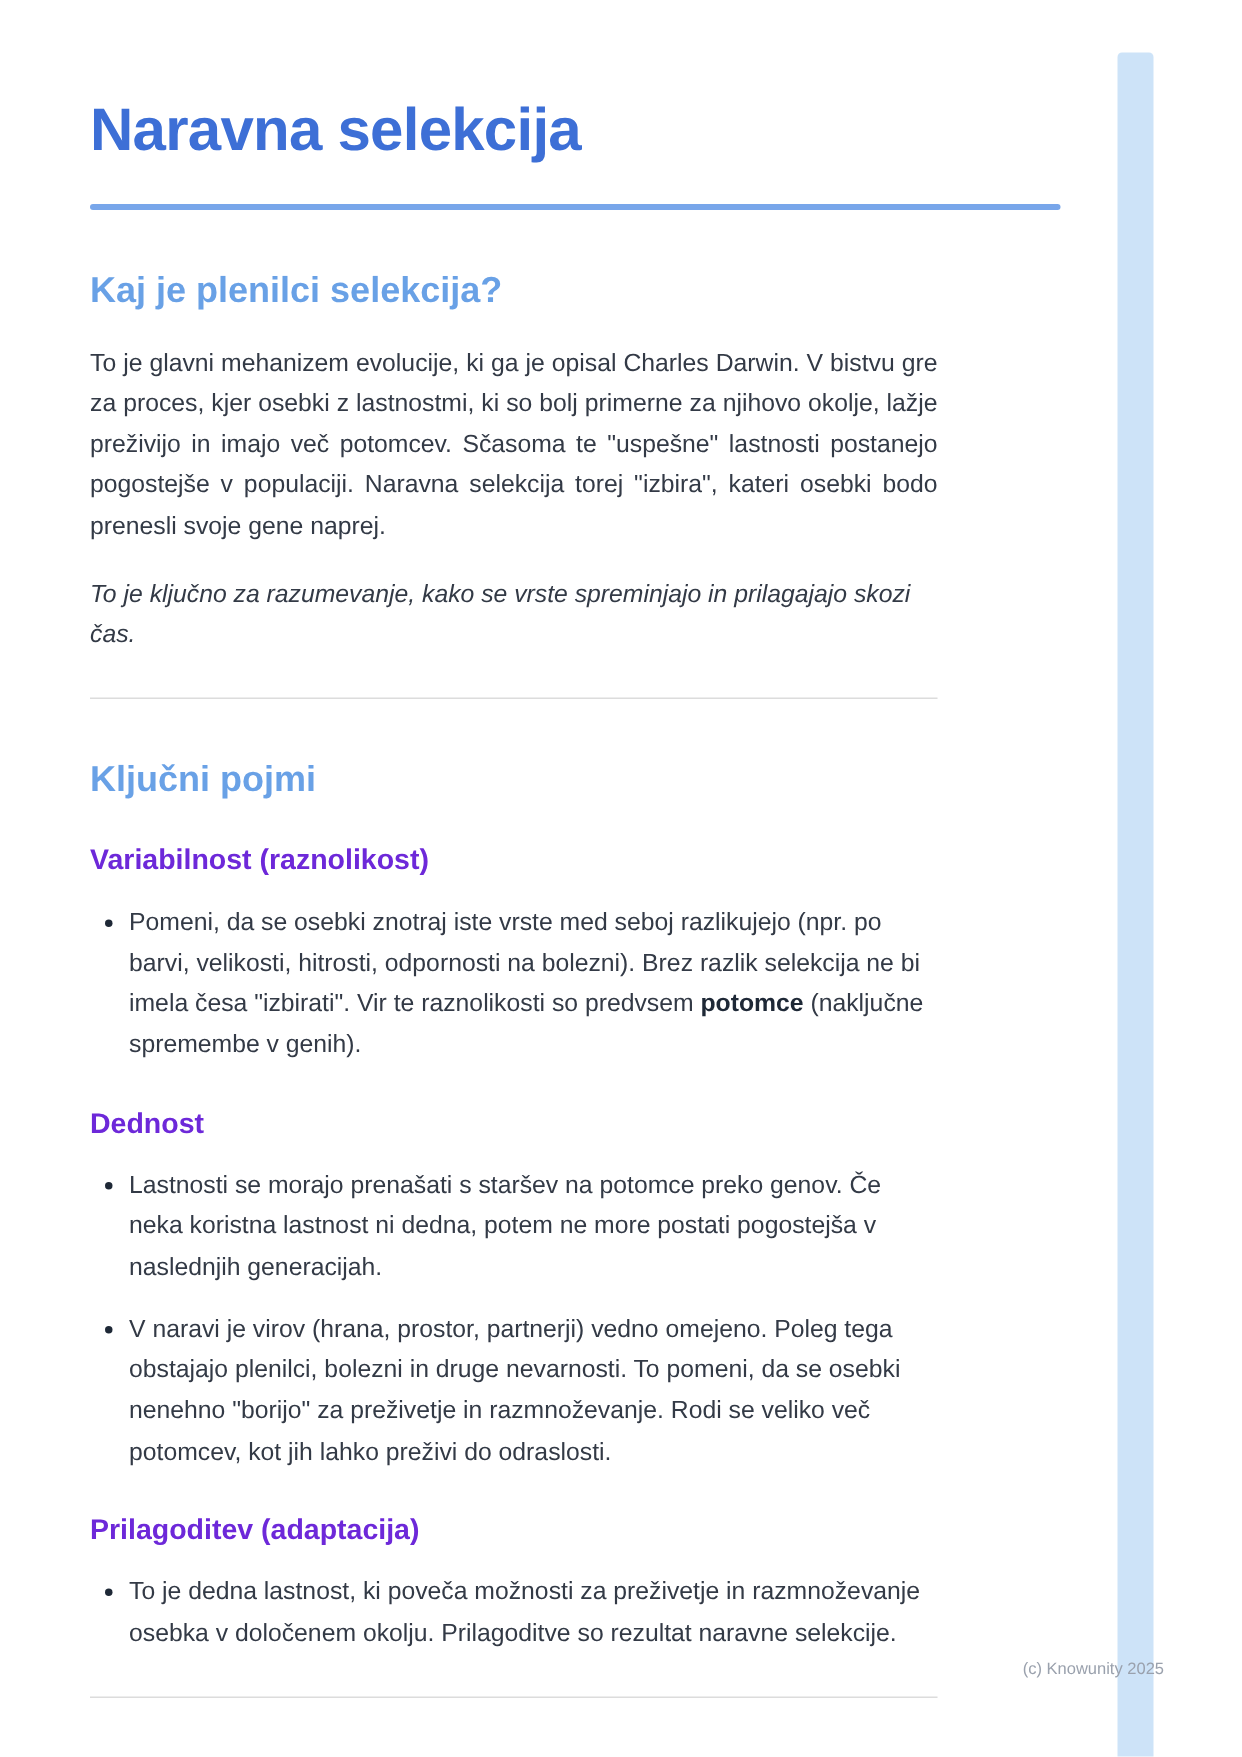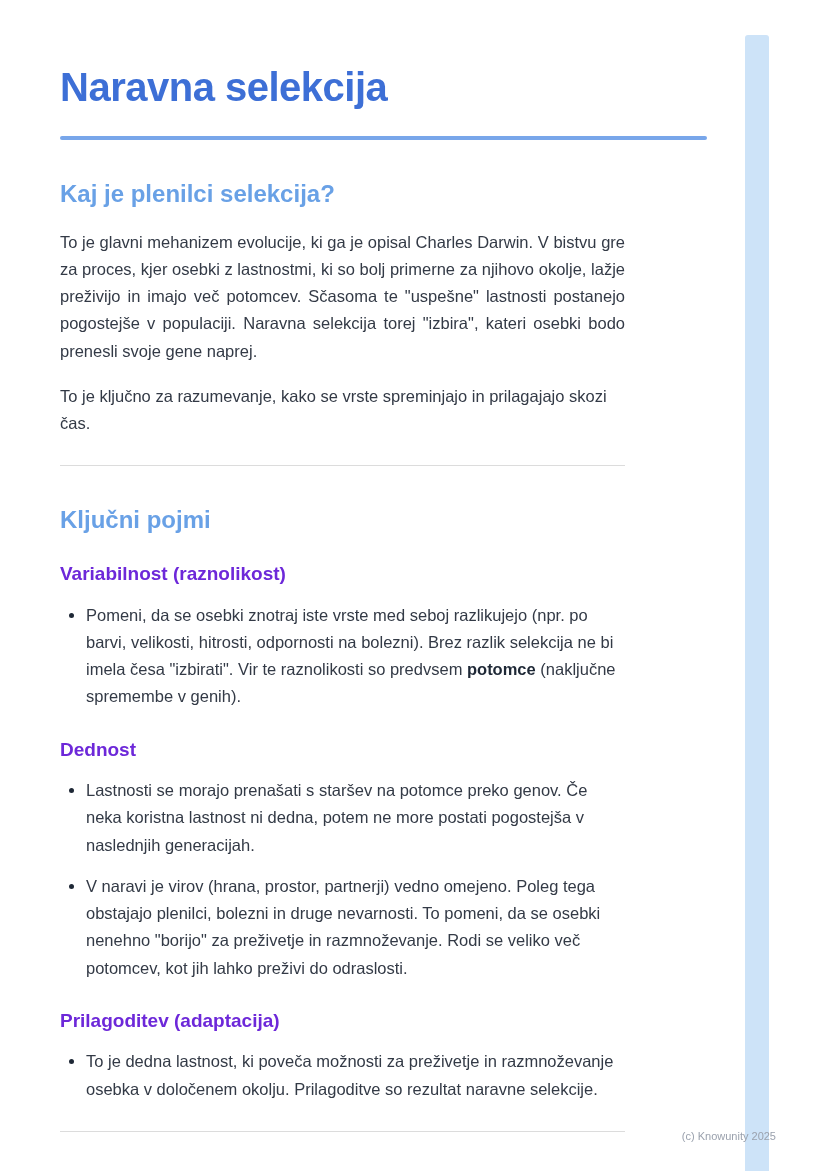--- a/index.html
+++ b/index.html
@@ -48,20 +48,21 @@
     margin: 20px 0 0 0;
     font-size: 16.5px;
     line-height: 1.65;
     color: #333a46;
   }
   p.justified { text-align: justify; }
   p.italic-note {
     margin: 18px 0 0 0;
     font-size: 16.5px;
     line-height: 1.65;
+    font-style: italic;
     color: #333a46;
   }
   .divider {
     border: none;
     border-top: 1px solid #dcdcdc;
     margin: 28px 0 0 0;
     width: 100%;
   }
   h3.term-heading {
     margin: 26px 0 0 0;
@@ -90,21 +91,21 @@
     left: 745px;
     top: 35px;
     width: 24px;
     height: 1136px;
     background: #cde3f8;
     border-radius: 3px 3px 0 0;
     z-index: 1;
   }
   .footer-credit {
     position: absolute;
-    top: 1130px;
+    top: 1107px;
     right: 52px;
     font-size: 11px;
     color: #9aa1ad;
     z-index: 2;
   }
 </style>
 </head>
 <body>
 
 <div class="scrollbar"></div>

